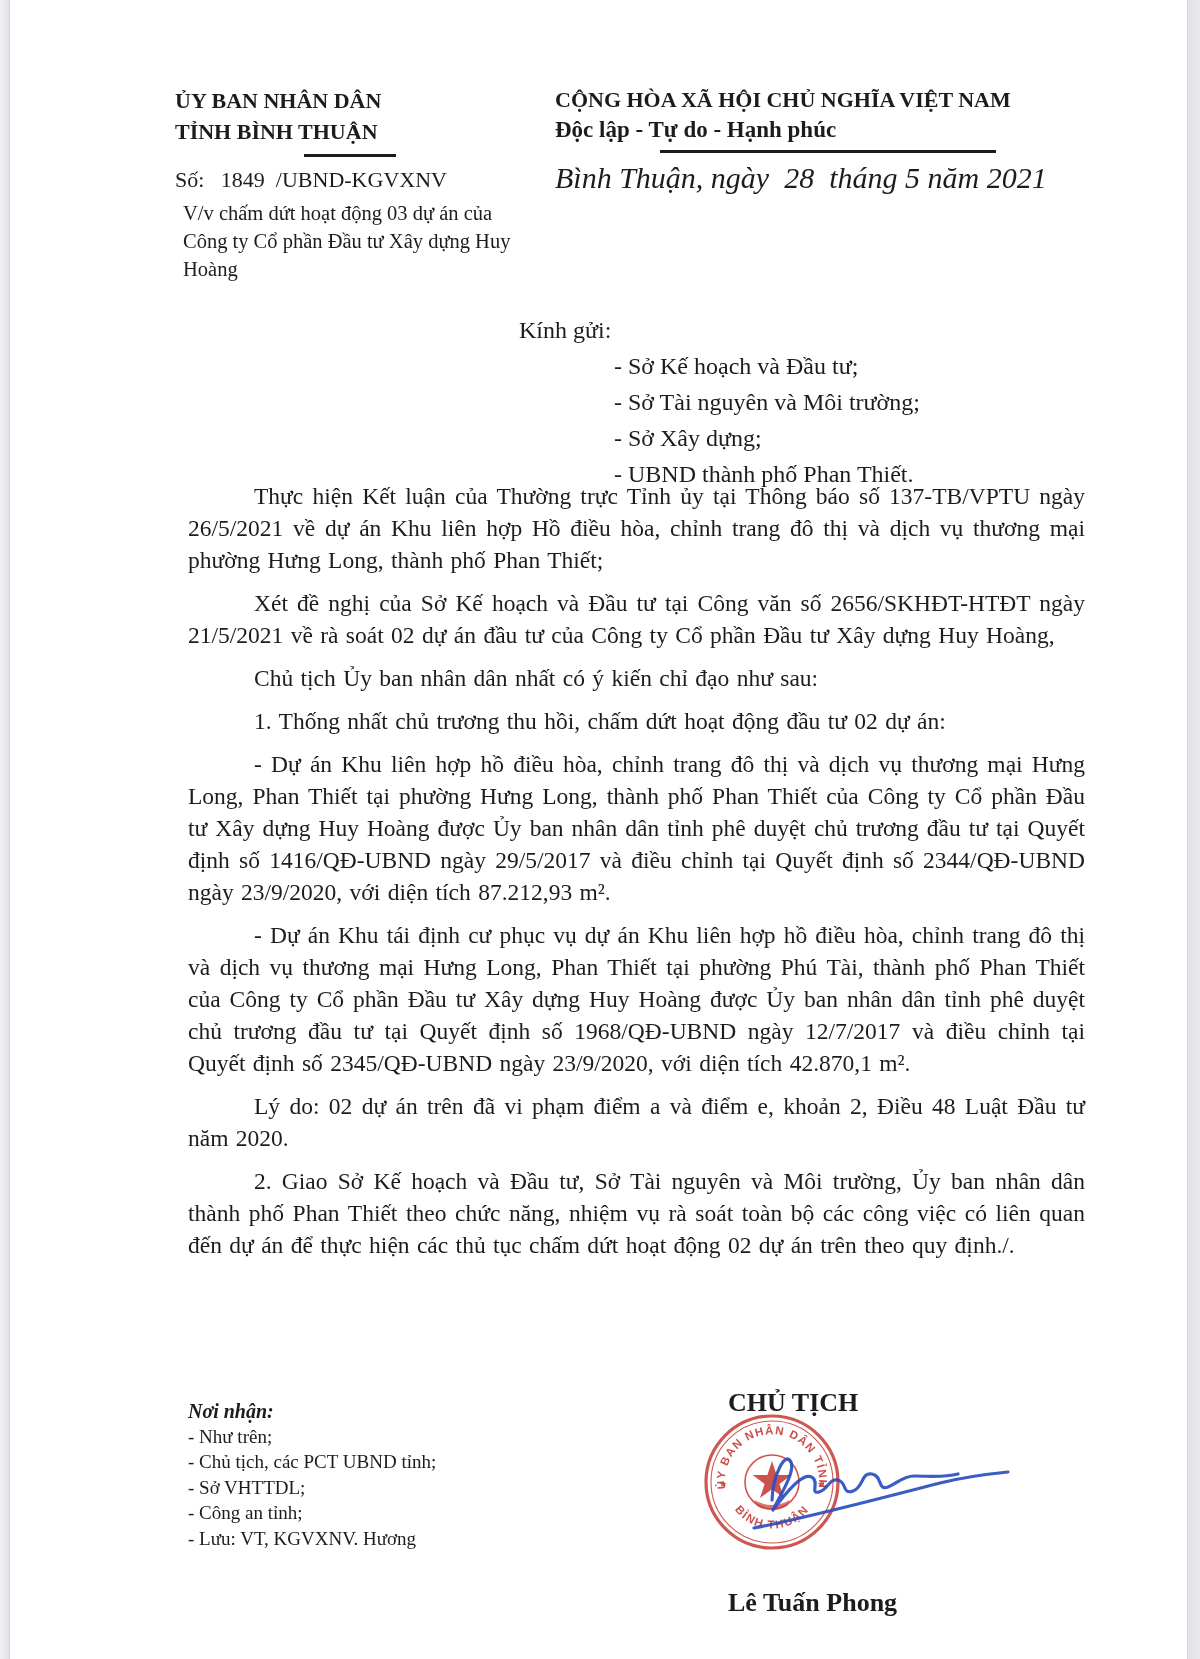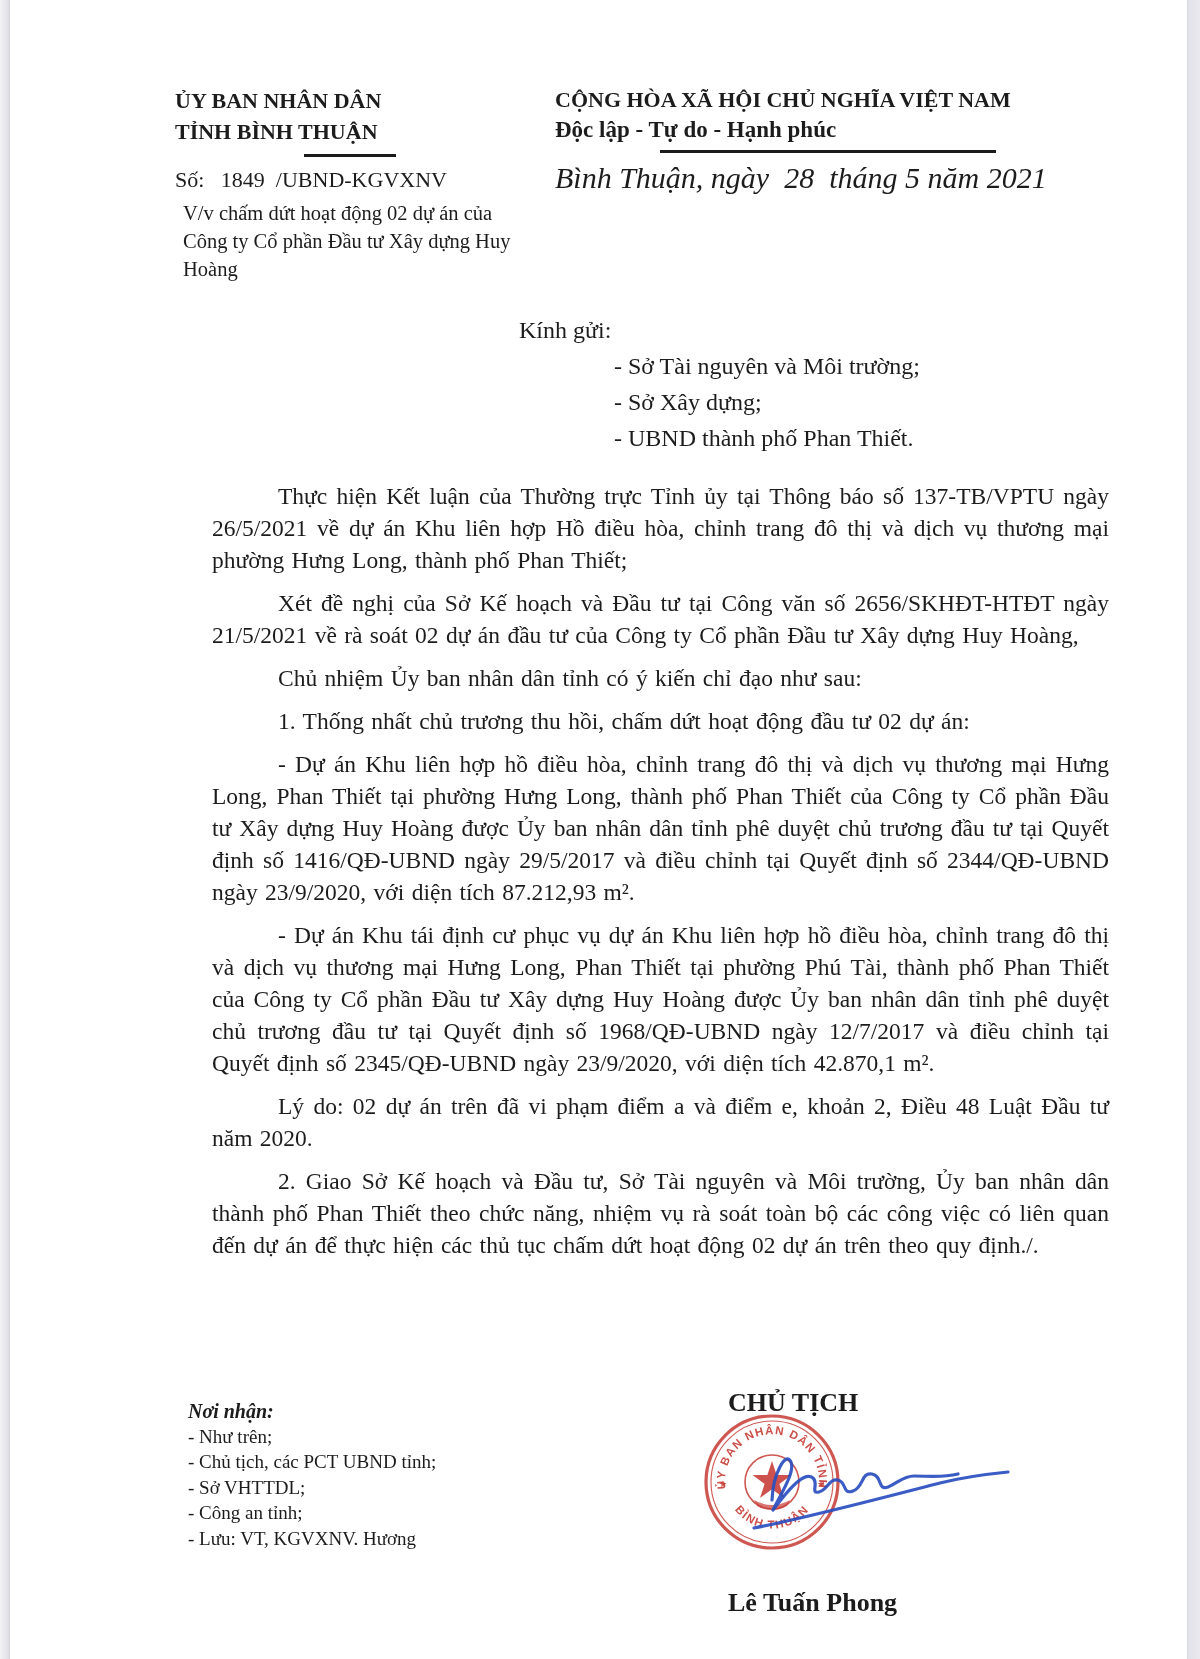--- a/index.html
+++ b/index.html
@@ -25,21 +25,21 @@
   .nat2{font-weight:bold;font-size:23px;line-height:30px;}
   .rule-right{width:336px;height:3px;background:#1b1b1b;margin:5px auto 11px auto;}
   .place-date{font-style:italic;font-size:30px;line-height:28px;}
 
   
   .recipients{position:absolute;left:188px;top:312px;width:898px;font-size:24px;line-height:36px;}
   .salutation{margin-left:331px;}
   .rec-items{margin-left:426px;}
 
   
-  .body-text{position:absolute;left:188px;top:480px;width:897px;margin-left:24px;}
+  .body-text{position:absolute;left:188px;top:480px;width:897px;}
   .body-text p{
     font-size:23.5px;line-height:32px;text-align:justify;text-indent:66px;
     margin:0 0 11px 0;word-spacing:1.5px;
   }
 
   
   .noi-nhan{position:absolute;left:188px;top:1398px;width:420px;}
   .nn-label{font-weight:bold;font-style:italic;font-size:20px;line-height:26px;}
   .nn-items{font-size:19px;line-height:25.4px;}
 
@@ -55,43 +55,44 @@
 
 <div class="page">
   <div class="edge-left"></div>
   <div class="edge-right"></div>
 
   <div class="hdr-left">
     <div class="org">ỦY BAN NHÂN DÂN</div>
     <div class="org">TỈNH BÌNH THUẬN</div>
     <div class="rule-left"></div>
     <div class="doc-number pre">Số:   1849  /UBND-KGVXNV</div>
-    <div class="subject">V/v chấm dứt hoạt động 02 dự án của Công ty Cổ phần Đầu tư Xây dựng Huy Hoàng</div>
+    <div class="subject">V/v chấm dứt hoạt động 03 dự án của Công ty Cổ phần Đầu tư Xây dựng Huy Hoàng</div>
   </div>
 
   <div class="hdr-right">
     <div class="nat1">CỘNG HÒA XÃ HỘI CHỦ NGHĨA VIỆT NAM</div>
     <div class="nat2">Độc lập - Tự do - Hạnh phúc</div>
     <div class="rule-right"></div>
     <div class="place-date pre">Bình Thuận, ngày  28  tháng 5 năm 2021</div>
   </div>
 
   <div class="recipients">
     <div class="salutation">Kính gửi:</div>
     <div class="rec-items">
+      <div>- Sở Kế hoạch và Đầu tư;</div>
       <div>- Sở Tài nguyên và Môi trường;</div>
       <div>- Sở Xây dựng;</div>
       <div>- UBND thành phố Phan Thiết.</div>
     </div>
   </div>
 
   <div class="body-text">
     <p>Thực hiện Kết luận của Thường trực Tỉnh ủy tại Thông báo số 137-TB/VPTU ngày 26/5/2021 về dự án Khu liên hợp Hồ điều hòa, chỉnh trang đô thị và dịch vụ thương mại phường Hưng Long, thành phố Phan Thiết;</p>
     <p>Xét đề nghị của Sở Kế hoạch và Đầu tư tại Công văn số 2656/SKHĐT-HTĐT ngày 21/5/2021 về rà soát 02 dự án đầu tư của Công ty Cổ phần Đầu tư Xây dựng Huy Hoàng,</p>
-    <p>Chủ nhiệm Ủy ban nhân dân tỉnh có ý kiến chỉ đạo như sau:</p>
+    <p>Chủ tịch Ủy ban nhân dân nhất có ý kiến chỉ đạo như sau:</p>
     <p>1. Thống nhất chủ trương thu hồi, chấm dứt hoạt động đầu tư 02 dự án:</p>
     <p>- Dự án Khu liên hợp hồ điều hòa, chỉnh trang đô thị và dịch vụ thương mại Hưng Long, Phan Thiết tại phường Hưng Long, thành phố Phan Thiết của Công ty Cổ phần Đầu tư Xây dựng Huy Hoàng được Ủy ban nhân dân tỉnh phê duyệt chủ trương đầu tư tại Quyết định số 1416/QĐ-UBND ngày 29/5/2017 và điều chỉnh tại Quyết định số 2344/QĐ-UBND ngày 23/9/2020, với diện tích 87.212,93 m².</p>
     <p>- Dự án Khu tái định cư phục vụ dự án Khu liên hợp hồ điều hòa, chỉnh trang đô thị và dịch vụ thương mại Hưng Long, Phan Thiết tại phường Phú Tài, thành phố Phan Thiết của Công ty Cổ phần Đầu tư Xây dựng Huy Hoàng được Ủy ban nhân dân tỉnh phê duyệt chủ trương đầu tư tại Quyết định số 1968/QĐ-UBND ngày 12/7/2017 và điều chỉnh tại Quyết định số 2345/QĐ-UBND ngày 23/9/2020, với diện tích 42.870,1 m².</p>
     <p>Lý do: 02 dự án trên đã vi phạm điểm a và điểm e, khoản 2, Điều 48 Luật Đầu tư năm 2020.</p>
     <p>2. Giao Sở Kế hoạch và Đầu tư, Sở Tài nguyên và Môi trường, Ủy ban nhân dân thành phố Phan Thiết theo chức năng, nhiệm vụ rà soát toàn bộ các công việc có liên quan đến dự án để thực hiện các thủ tục chấm dứt hoạt động 02 dự án trên theo quy định./.</p>
   </div>
 
   <div class="noi-nhan">
     <div class="nn-label">Nơi nhận:</div>
     <div class="nn-items">

